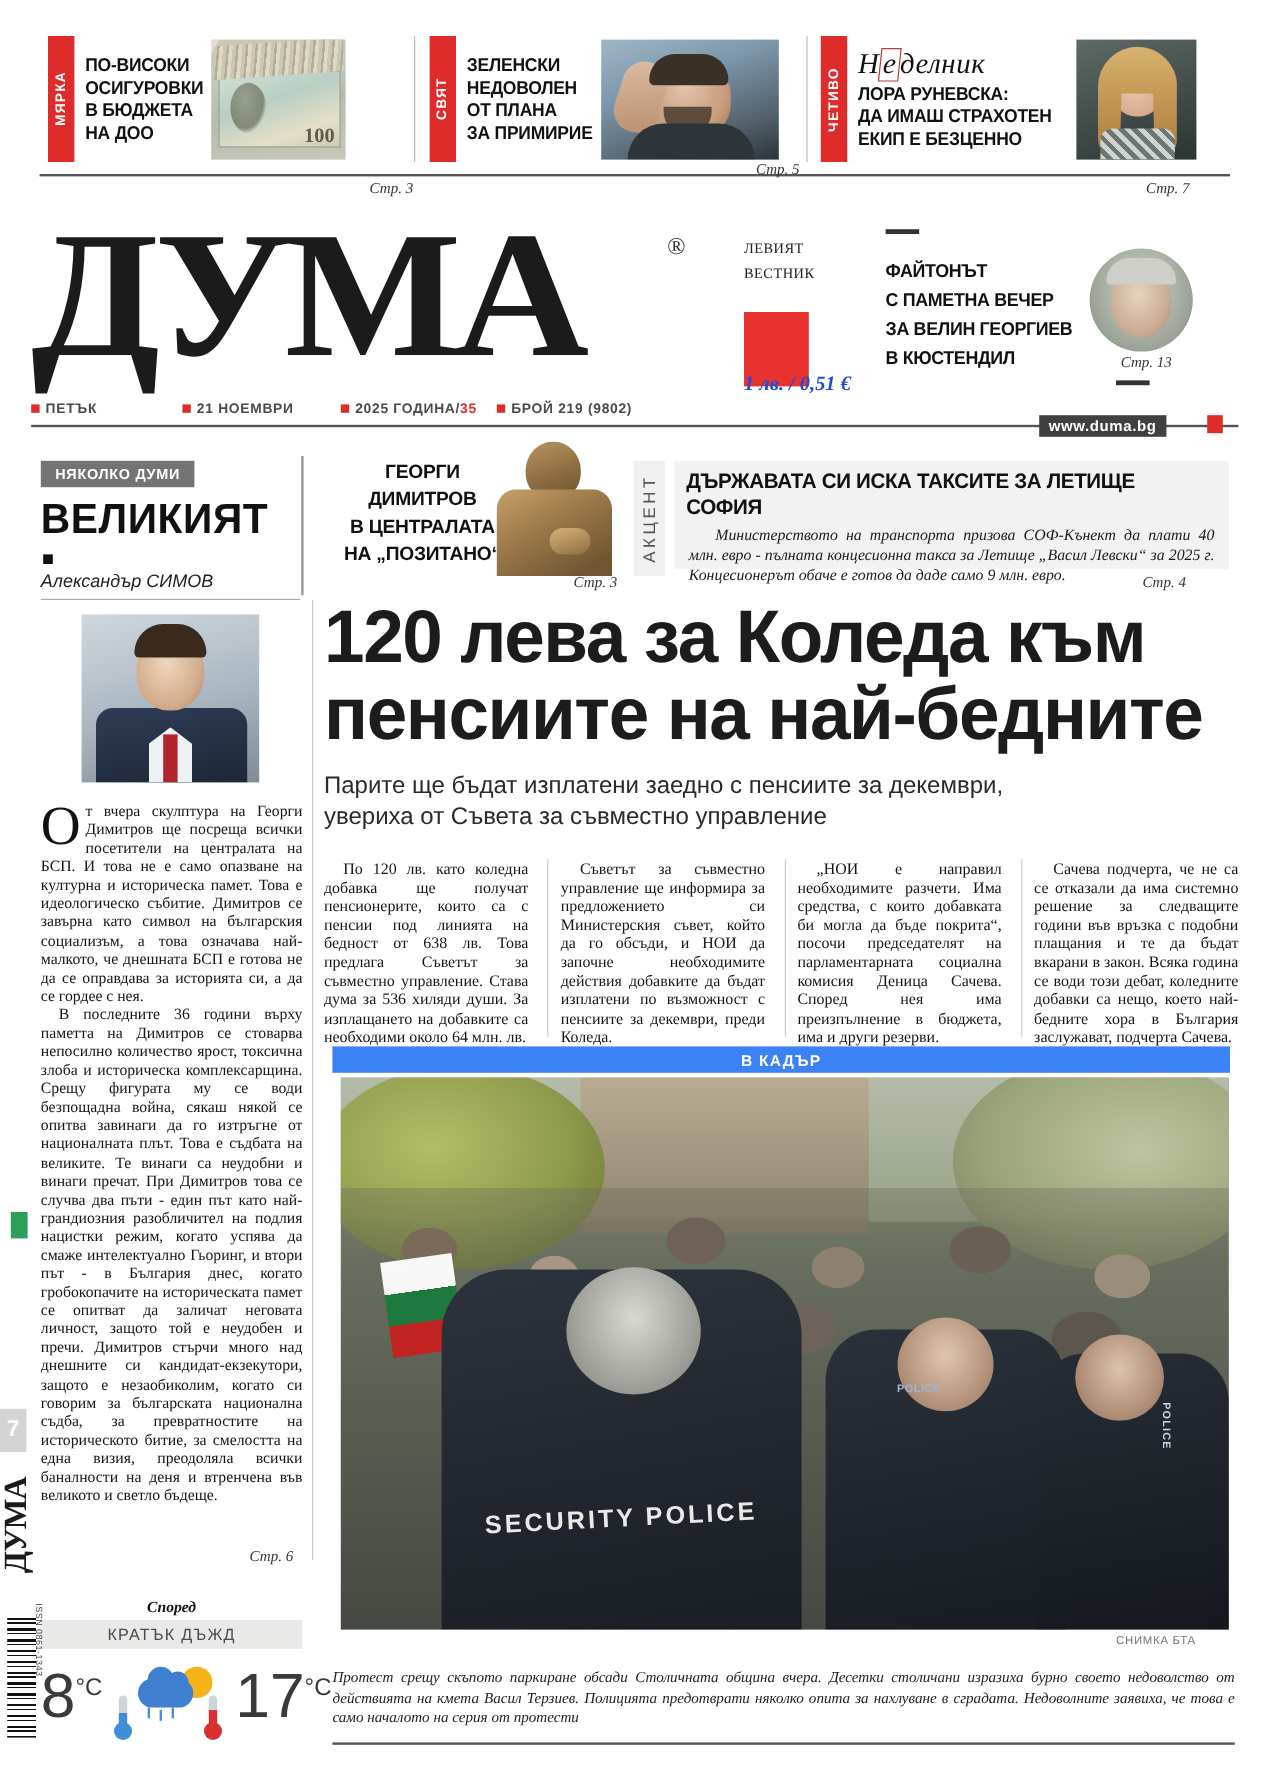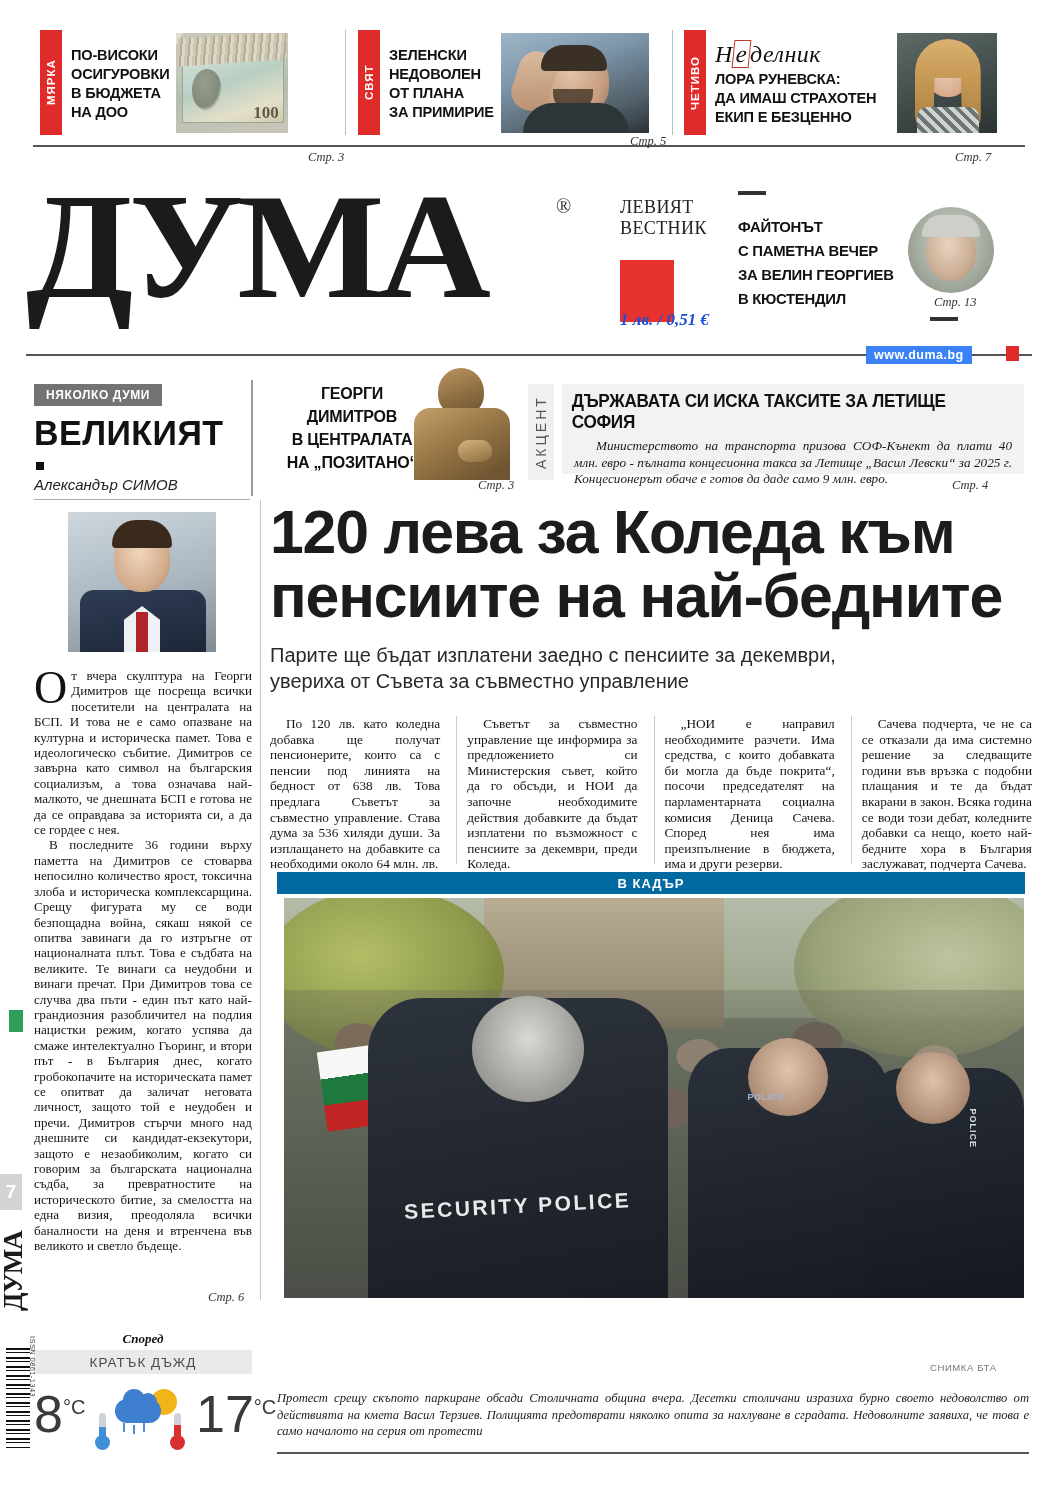--- a/index.html
+++ b/index.html
@@ -144,21 +144,21 @@
     color:#1b1b1b;
     -webkit-text-stroke:0px;
     transform:scaleX(1.04);transform-origin:left top;
   }
   .logo-reg{
     position:absolute;left:556px;top:30px;font-size:20px;color:#333;
     font-family:"Liberation Serif",serif;
   }
   .levi{
     position:absolute;left:620px;top:32px;
-    font-family:"Liberation Serif",serif;font-size:18px;line-height:21px;
+    font-family:"Liberation Serif",serif;font-size:12px;line-height:21px;
     color:#222;letter-spacing:.4px;
   }
   .red-square{
     position:absolute;left:620px;top:95px;width:54px;height:62px;background:#e8322f;
   }
   .fayton-dash-top{
     position:absolute;left:738px;top:26px;width:28px;height:4px;background:#333;
   }
   .fayton{
     position:absolute;left:738px;top:50px;width:182px;
@@ -190,21 +190,21 @@
   }
   .issue-item .red{color:#e02b2b;}
   .price{
     position:absolute;left:620px;top:145px;
     font-family:"Liberation Serif",serif;font-style:italic;font-weight:bold;font-size:17px;color:#1d4ed8;
   }
   .mast-rule{
     position:absolute;left:26px;top:189px;width:1006px;height:2px;background:#555;
   }
   .site-tag{
-    position:absolute;left:866px;top:181px;background:#3b82f6;color:#fff;
+    position:absolute;left:866px;top:181px;background:#404040;color:#fff;
     font-size:12.5px;font-weight:bold;padding:2px 8px;letter-spacing:.5px;
     font-family:"Liberation Sans",sans-serif;
   }
   .site-sq{position:absolute;left:1006px;top:181px;width:13px;height:15px;background:#e02b2b;}
 
   
   .band{position:absolute;left:0;top:378px;width:1058px;height:118px;}
   .nkd-badge{
     position:absolute;left:34px;top:6px;background:#737373;color:#fff;
     font-size:12px;font-weight:bold;letter-spacing:.6px;padding:4px 12px;
@@ -314,26 +314,26 @@
   .dropcap{
     float:left;font-size:46px;line-height:36px;font-weight:normal;
     font-family:"Liberation Serif",serif;padding:2px 4px 0 0;color:#111;
   }
   .edit-ref{position:absolute;left:208px;top:1290px;}
   .edit-vrule{position:absolute;left:260px;top:500px;width:1px;height:800px;background:#c8c8c8;}
   .edit-green{position:absolute;left:9px;top:1010px;width:14px;height:22px;background:#2e9e5b;}
 
   
   .vkadur{
-    position:absolute;left:277px;top:872px;width:748px;height:22px;background:#0369a1;
+    position:absolute;left:277px;top:872px;width:748px;height:22px;background:#3b82f6;
     color:#fff;font-size:13px;font-weight:bold;letter-spacing:1px;
     display:flex;align-items:center;justify-content:center;
   }
   .main-photo{
-    position:absolute;left:284px;top:898px;width:740px;height:400px;overflow:hidden;
+    position:absolute;left:284px;top:898px;width:740px;height:460px;overflow:hidden;
     background:linear-gradient(180deg,#8d9a7d 0%,#7d8a72 18%,#6e7a68 34%,#5d6a5c 100%);
   }
   .mp-sky{position:absolute;left:0;top:0;width:100%;height:120px;
     background:linear-gradient(180deg,#b9bfae 0%,#9aa68a 100%);opacity:.9;}
   .mp-build{position:absolute;left:200px;top:0;width:240px;height:130px;
     background:linear-gradient(180deg,#b9a98f 0%,#8d7e68 100%);opacity:.85;}
   .mp-tree1{position:absolute;left:-20px;top:-10px;width:240px;height:170px;border-radius:50%;
     background:radial-gradient(ellipse at 40% 40%,#b5bf62 0%,#8d9a46 55%,#5e6a2e 100%);opacity:.92;}
   .mp-tree2{position:absolute;right:-30px;top:-20px;width:260px;height:180px;border-radius:50%;
     background:radial-gradient(ellipse at 60% 45%,#c2c7a0 0%,#97a073 60%,#6a7350 100%);opacity:.85;}
@@ -536,20 +536,26 @@
     <div class="fayton">
       <div>ФАЙТОНЪТ</div>
       <div>С ПАМЕТНА ВЕЧЕР</div>
       <div>ЗА ВЕЛИН ГЕОРГИЕВ</div>
       <div>В КЮСТЕНДИЛ</div>
     </div>
     <div class="fayton-face"></div>
     <div class="page-ref fayton-ref">Стр. 13</div>
     <div class="fayton-dash-bot"></div>
 
+    <div class="issue-line">
+      <div class="issue-item" style="left:0;"><span class="bullet"></span><span>ПЕТЪК</span></div>
+      <div class="issue-item" style="left:126px;"><span class="bullet"></span><span>21 НОЕМВРИ</span></div>
+      <div class="issue-item" style="left:258px;"><span class="bullet"></span><span>2025 ГОДИНА/</span><span class="red">35</span></div>
+      <div class="issue-item" style="left:388px;"><span class="bullet"></span><span>БРОЙ 219 (9802)</span></div>
+    </div>
     <div class="price">1 лв. / 0,51 €</div>
     <div class="mast-rule"></div>
     <div class="site-tag">www.duma.bg</div>
     <div class="site-sq"></div>
   </div>
 
   <div class="band">
     <div class="nkd-badge">НЯКОЛКО ДУМИ</div>
     <div class="velikiyat">ВЕЛИКИЯТ</div>
     <div class="author-sq"></div>

